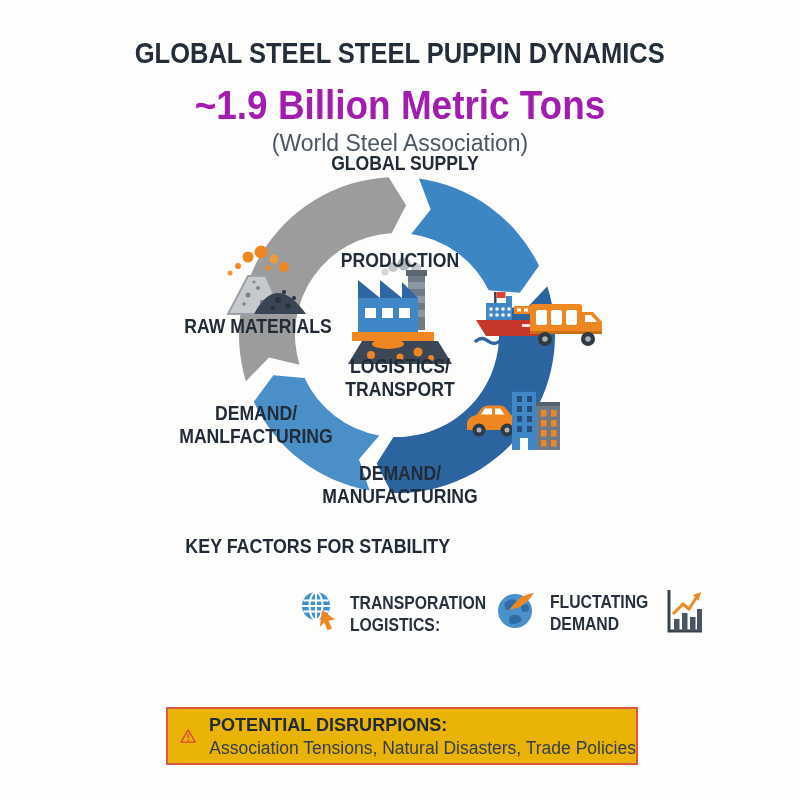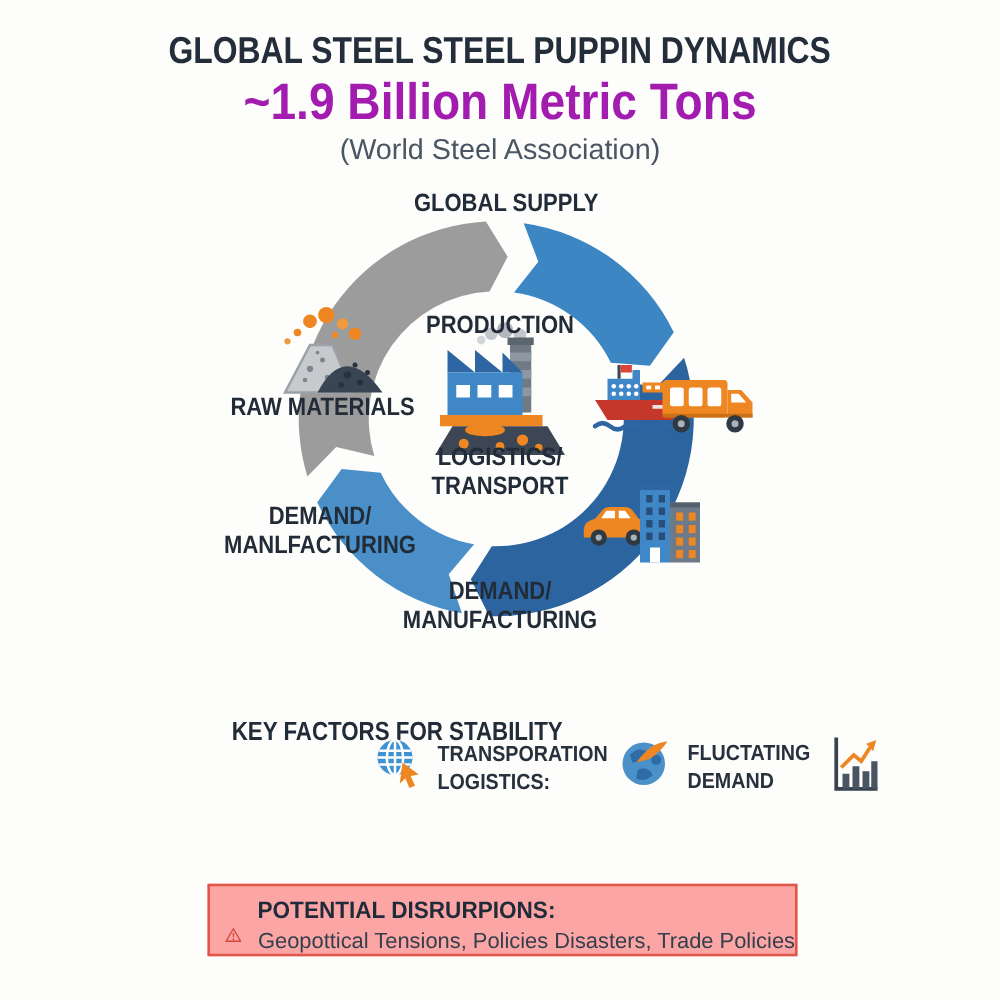--- a/index.html
+++ b/index.html
@@ -1,44 +1,44 @@
 <!DOCTYPE html>
 <html><head>
 <meta charset="utf-8">
 <style>
   html,body{margin:0;padding:0;}
   body{width:800px;height:800px;font-family:"Liberation Sans","DejaVu Sans",sans-serif;background:#fdfdfb;}
   .page{position:relative;width:800px;height:800px;background:#fdfdfb;overflow:hidden;color:#232e3a;}
 
   
   .hdr{position:absolute;top:24px;left:0;width:800px;text-align:center;}
-  .hdr h1{margin:0;font-size:30px;font-weight:bold;color:#232e3a;}
+  .hdr h1{margin:12px;font-size:30px;font-weight:bold;color:#232e3a;}
   .hdr h2{margin:0;font-size:41px;font-weight:bold;color:#a21caf;line-height:46px;}
   .src{font-size:23px;color:#4b5663;margin-top:2px;font-weight:400;}
   .cond{display:inline-block;transform:scaleX(.85);}
   .cond2{display:inline-block;transform:scaleX(.90);}
 
   
   .ring{position:absolute;left:177px;top:115px;}
   .icon{position:absolute;}
   .clabel{position:absolute;transform:translateX(-50%) scaleX(.88);font-weight:bold;
           font-size:20px;line-height:22.5px;text-align:center;white-space:nowrap;color:#222c38;}
   .clabel span{display:block;}
 
   
   .kf-heading{position:absolute;top:534px;left:0;width:635px;text-align:center;
-              font-size:21px;font-weight:bold;color:#222c38;margin-top:40px;}
+              font-size:21px;font-weight:bold;color:#222c38;}
   .factor{position:absolute;display:flex;gap:12px;align-items:flex-start;}
   .ftext{font-weight:bold;font-size:17.5px;line-height:22px;color:#27313d;
          transform:scaleX(.9);transform-origin:left top;white-space:nowrap;padding-top:2px;}
   .ftext span{display:block;}
 
   
   .alert{position:absolute;left:166px;top:707px;width:472px;height:58px;border:2px solid #e0564a;
-         background:#fca5a5;display:flex;align-items:flex-end;box-sizing:border-box;padding-left:12px;gap:13px;}
+         background:#eab308;display:flex;align-items:center;box-sizing:border-box;padding-left:12px;gap:13px;}
   .alert-title{font-size:19px;font-weight:bold;color:#1f2b38;transform:scaleX(.95);
                transform-origin:left;white-space:nowrap;}
   .alert-desc{font-size:17.5px;color:#333f4c;margin-top:2px;white-space:nowrap;}
 </style>
 </head>
 <body>
 
 <div class="page">
 
   <header class="hdr">
@@ -233,17 +233,17 @@
   </div>
 
   <div class="alert">
     <svg width="32" height="30" viewBox="0 0 32 30">
       <path d="M16 3 L30 27 H2 Z" fill="none" stroke="#d9453a" stroke-width="2.6" stroke-linejoin="round"></path>
       <rect x="14.8" y="10.5" width="2.6" height="8.5" rx="1.3" fill="#d9453a"></rect>
       <circle cx="16.1" cy="23" r="1.8" fill="#d9453a"></circle>
     </svg>
     <div>
       <div class="alert-title">POTENTIAL DISRURPIONS:</div>
-      <div class="alert-desc">Geopottical Tensions, Policies Disasters, Trade Policies</div>
+      <div class="alert-desc">Association Tensions, Natural Disasters, Trade Policies</div>
     </div>
   </div>
 
 </div>
 
 </body></html>

